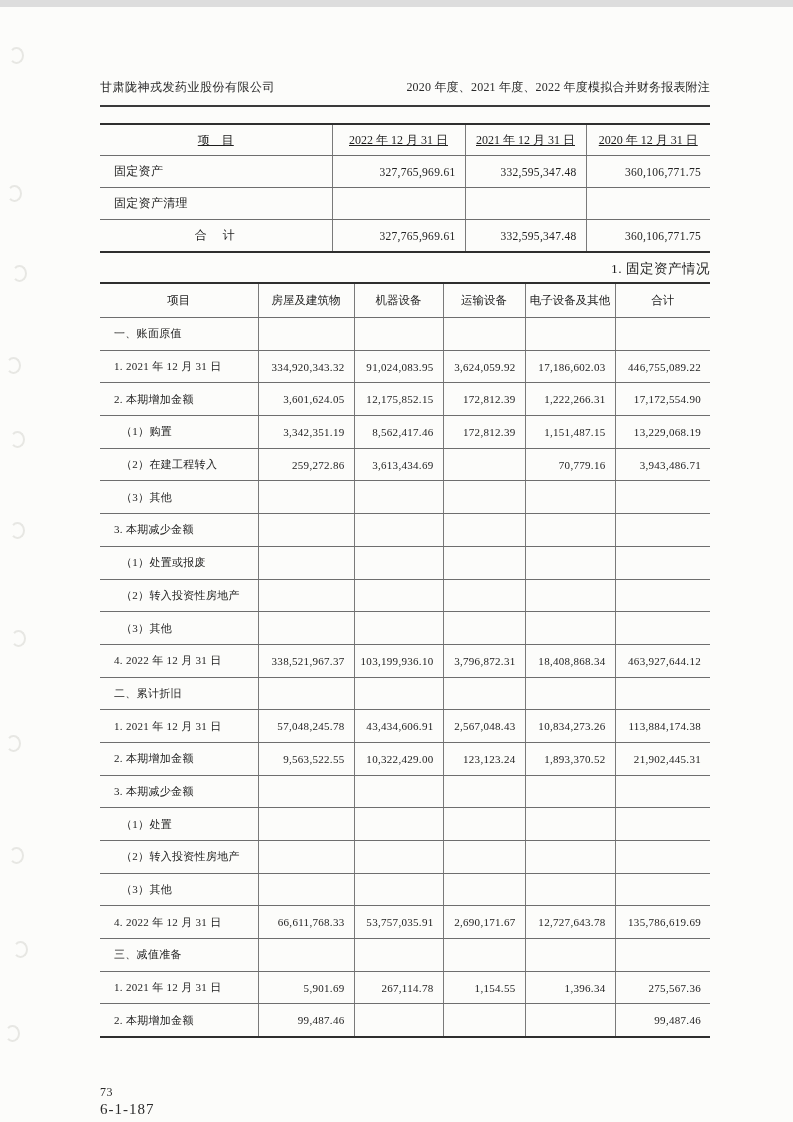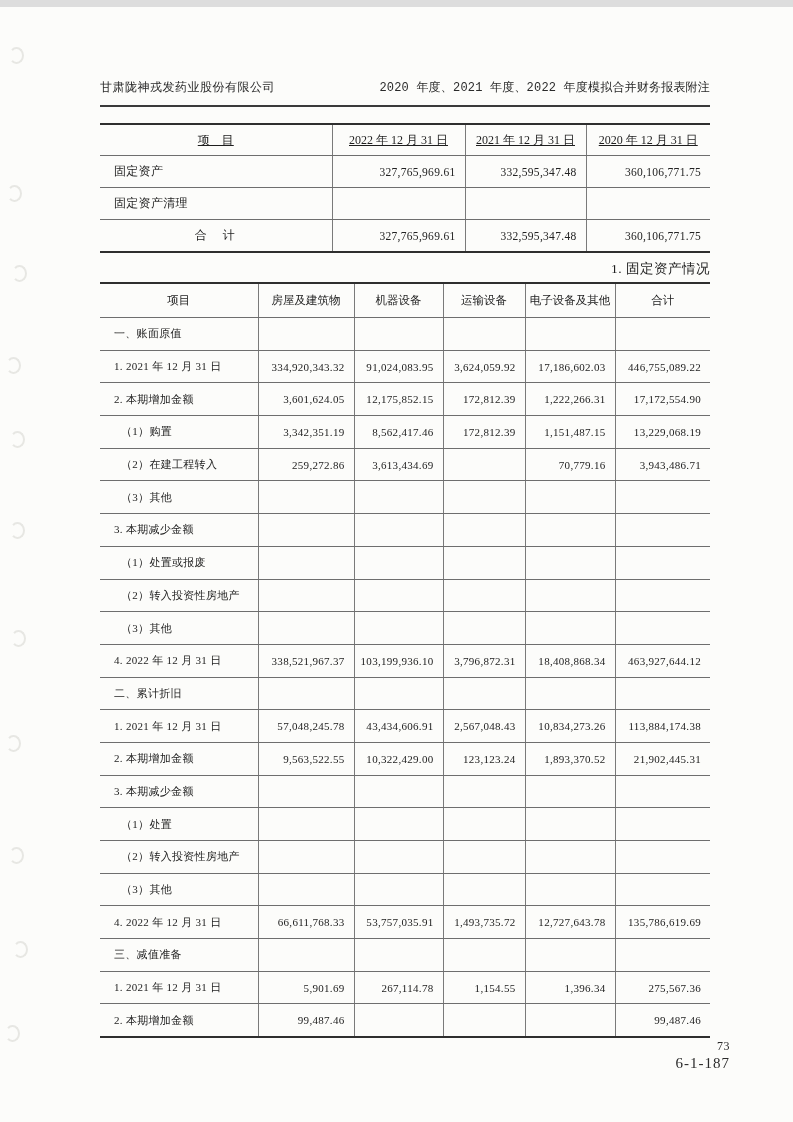--- a/index.html
+++ b/index.html
@@ -8,21 +8,21 @@
     width:793px;height:1122px;
     background:#fcfcfa;
     font-family:"Liberation Serif", serif;
     color:#1e1e1e;
     overflow:hidden;
     margin:7px auto;
   }
   .content{position:absolute;left:100px;top:72px;width:610px;}
   .hdr{display:flex;justify-content:space-between;align-items:flex-end;font-size:12px;color:#2a2a2a;}
   .hdr .left{letter-spacing:.5px;}
-  .hdr .right{letter-spacing:.2px;font-family:Liberation Mono, monospace;}
+  .hdr .right{letter-spacing:.2px;}
   .hdr-rule{margin-top:9px;border-top:2px solid #3a3a3a;height:0;}
 
   table{border-collapse:collapse;table-layout:fixed;width:610px;}
   .tbl{border-top:2px solid #2e2e2e;border-bottom:2px solid #2e2e2e;margin-top:16px;}
   .tbl th,.tbl td{
     border-bottom:1px solid #6e6e6e;
     padding:0;overflow:hidden;white-space:nowrap;
     font-weight:normal;vertical-align:middle;
   }
   .tbl th + th, .tbl td + td{border-left:1px solid #7a7a7a;}
@@ -37,21 +37,21 @@
   #detail td{height:31.7px;font-size:11px;}
 
   td.lbl{text-align:left;padding-left:14px;letter-spacing:.3px;}
   td.lbl.ind{padding-left:21px;}
   td.lbl.ctr{text-align:center;padding-left:0;letter-spacing:2px;font-family:Liberation Mono, monospace;}
   td.num{text-align:right;padding-right:9px;font-size:10.6px;letter-spacing:.3px;color:#222;}
   #summary td.num{font-size:11.5px;}
 
   .section-heading{margin:7px 0 0 55px;font-size:13.5px;letter-spacing:.5px;text-align:right;}
 
-  .footer{position:absolute;left:100px;top:1032px;width:630px;text-align:right;color:#2a2a2a;}
+  .footer{position:absolute;left:100px;top:1078px;width:630px;text-align:left;color:#2a2a2a;}
   .footer .pg{font-size:12px;letter-spacing:.5px;}
   .footer .doc{font-size:15px;letter-spacing:1px;margin-top:1px;}
 
   
   .artifact{position:absolute;width:11px;height:13px;border:2.5px solid #e5e5e1;
             border-left-color:transparent;border-radius:50%;opacity:.9;}
 </style>
 </head>
 <body>
 
@@ -277,21 +277,21 @@
             <td class="num"></td>
             <td class="num"></td>
             <td class="num"></td>
             <td class="num"></td>
             <td class="num"></td>
           </tr>
           <tr>
             <td class="lbl">4. 2022 年 12 月 31 日</td>
             <td class="num">66,611,768.33</td>
             <td class="num">53,757,035.91</td>
-            <td class="num">1,493,735.72</td>
+            <td class="num">2,690,171.67</td>
             <td class="num">12,727,643.78</td>
             <td class="num">135,786,619.69</td>
           </tr>
           <tr>
             <td class="lbl">三、减值准备</td>
             <td class="num"></td>
             <td class="num"></td>
             <td class="num"></td>
             <td class="num"></td>
             <td class="num"></td>

